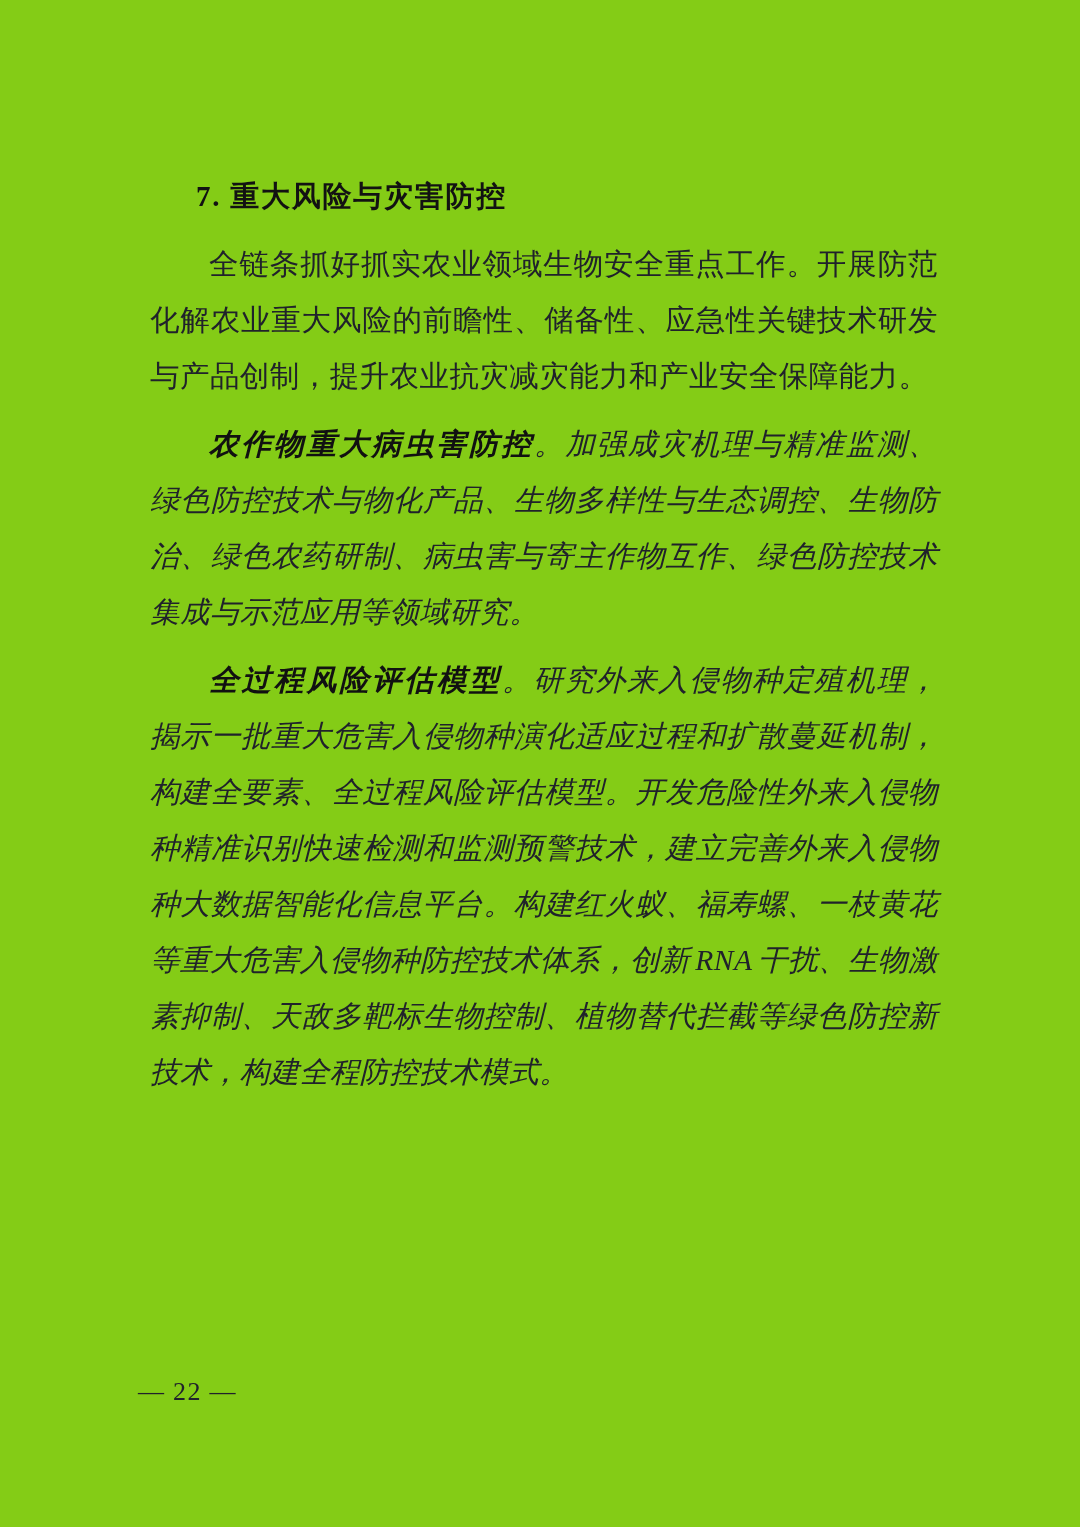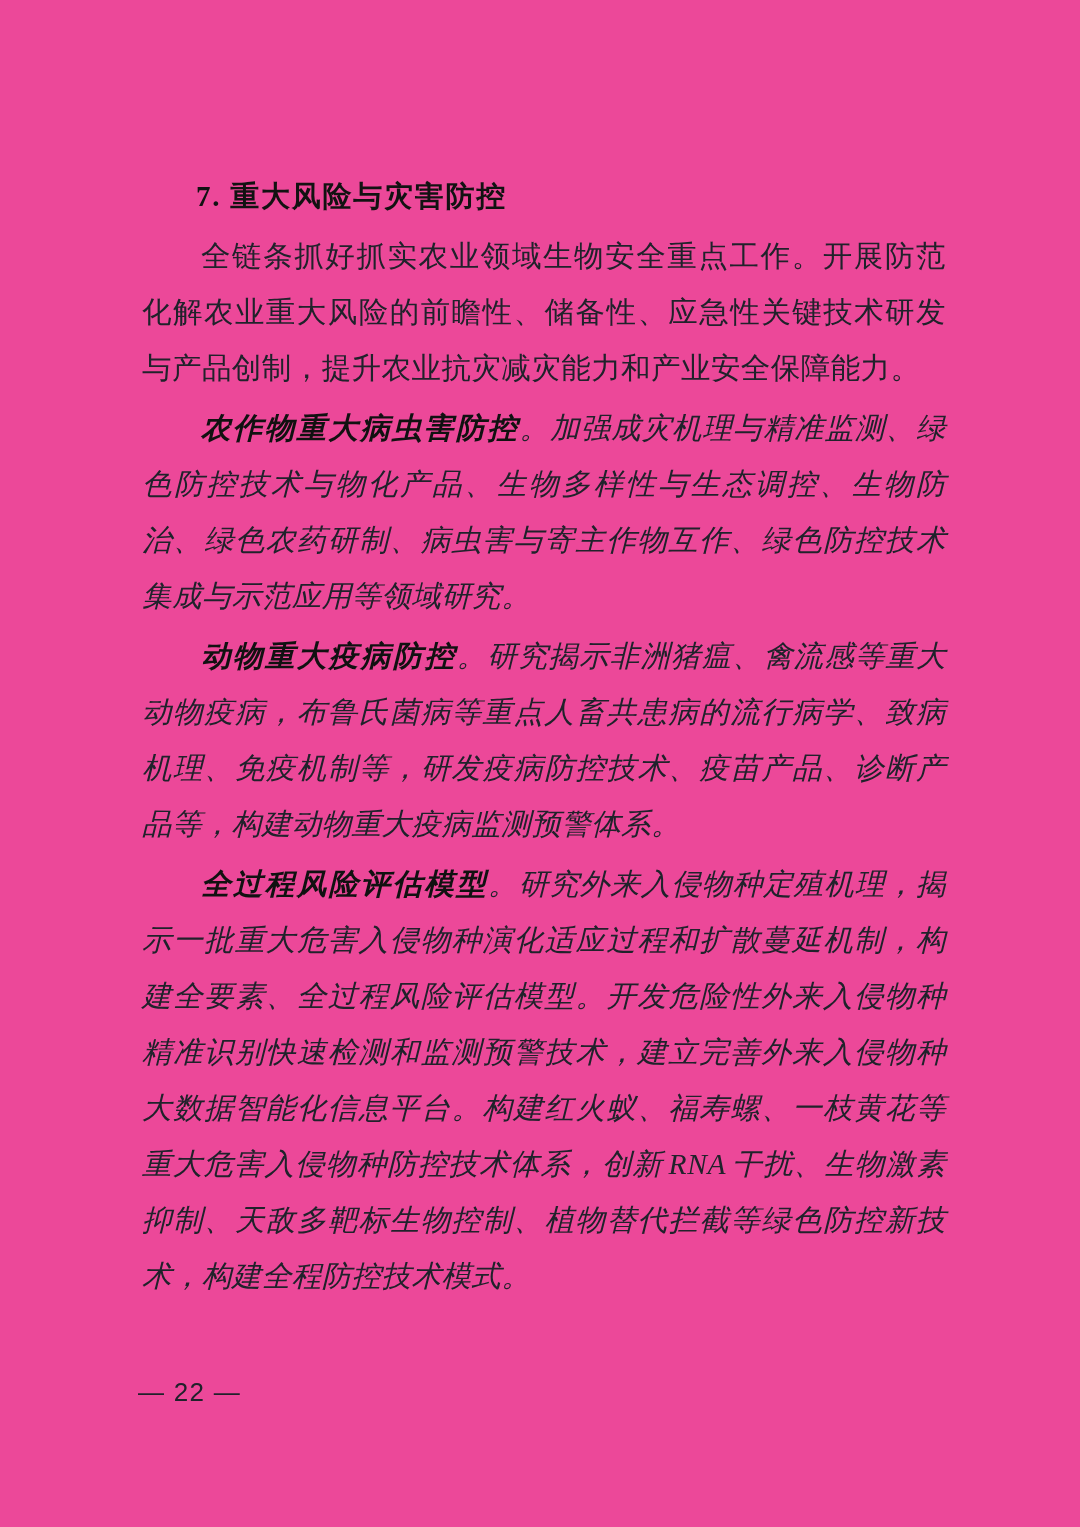--- a/index.html
+++ b/index.html
@@ -5,21 +5,21 @@
   html, body {
     margin: 0;
     padding: 0;
     background: #ffffff;
   }
 
   .page {
     position: relative;
     width: 1080px;
     height: 1527px;
-    background: #ec4899;
+    background: #84cc16;
     margin: 0 auto;
     overflow: hidden;
     font-family: "Liberation Serif", "DejaVu Serif", serif;
     color: #1a1a1a;
   }
 
   .content {
     position: absolute;
     left: 138px;
     top: 168px;
@@ -35,21 +35,21 @@
     text-indent: 2em;
     margin: 0 0 4px 0;
     color: #121212;
     white-space: nowrap;
   }
 
   
   .para {
     font-size: 29.5px;
     line-height: 56px;
-    margin: 4px;
+    margin: 12px;
     text-indent: 2em;
     text-align: justify;
     text-justify: inter-character;
     letter-spacing: 0.015em;
     color: #20222b;
     word-break: break-all;
   }
 
   .para + .para {
     margin-top: 0;
@@ -73,43 +73,40 @@
   
   .footer {
     position: absolute;
     left: 138px;
     top: 1375px;
     width: 812px;
     font-size: 26px;
     line-height: 34px;
     color: #20222b;
     letter-spacing: 0.05em;
-    font-family: Liberation Sans, sans-serif;
+    font-family: Liberation Serif, serif;
   }
 </style>
 </head>
 <body>
 
 <div class="page">
 
   <div class="content">
 
     <h2 class="section-heading">7. 重大风险与灾害防控</h2>
 
     <p class="para">
       <span>全链条抓好抓实农业领域生物安全重点工作。开展防范化解农业重大风险的前瞻性、储备性、应急性关键技术研发与产品创制，提升农业抗灾减灾能力和产业安全保障能力。</span>
     </p>
 
     <p class="para">
       <span class="lead">农作物重大病虫害防控</span><span>。加强成灾机理与精准监测、绿色防控技术与物化产品、生物多样性与生态调控、生物防治、绿色农药研制、病虫害与寄主作物互作、绿色防控技术集成与示范应用等领域研究。</span>
     </p>
 
-    <p class="para">
-      <span class="lead">动物重大疫病防控</span><span>。研究揭示非洲猪瘟、禽流感等重大动物疫病，布鲁氏菌病等重点人畜共患病的流行病学、致病机理、免疫机制等，研发疫病防控技术、疫苗产品、诊断产品等，构建动物重大疫病监测预警体系。</span>
-    </p>
 
     <p class="para">
       <span class="lead">全过程风险评估模型</span><span>。研究外来入侵物种定殖机理，揭示一批重大危害入侵物种演化适应过程和扩散蔓延机制，构建全要素、全过程风险评估模型。开发危险性外来入侵物种精准识别快速检测和监测预警技术，建立完善外来入侵物种大数据智能化信息平台。构建红火蚁、福寿螺、一枝黄花等重大危害入侵物种防控技术体系，创新</span><span class="latin">RNA</span><span>干扰、生物激素抑制、天敌多靶标生物控制、植物替代拦截等绿色防控新技术，构建全程防控技术模式。</span>
     </p>
 
 
   </div>
 
   <div class="footer">— 22 —</div>
 

